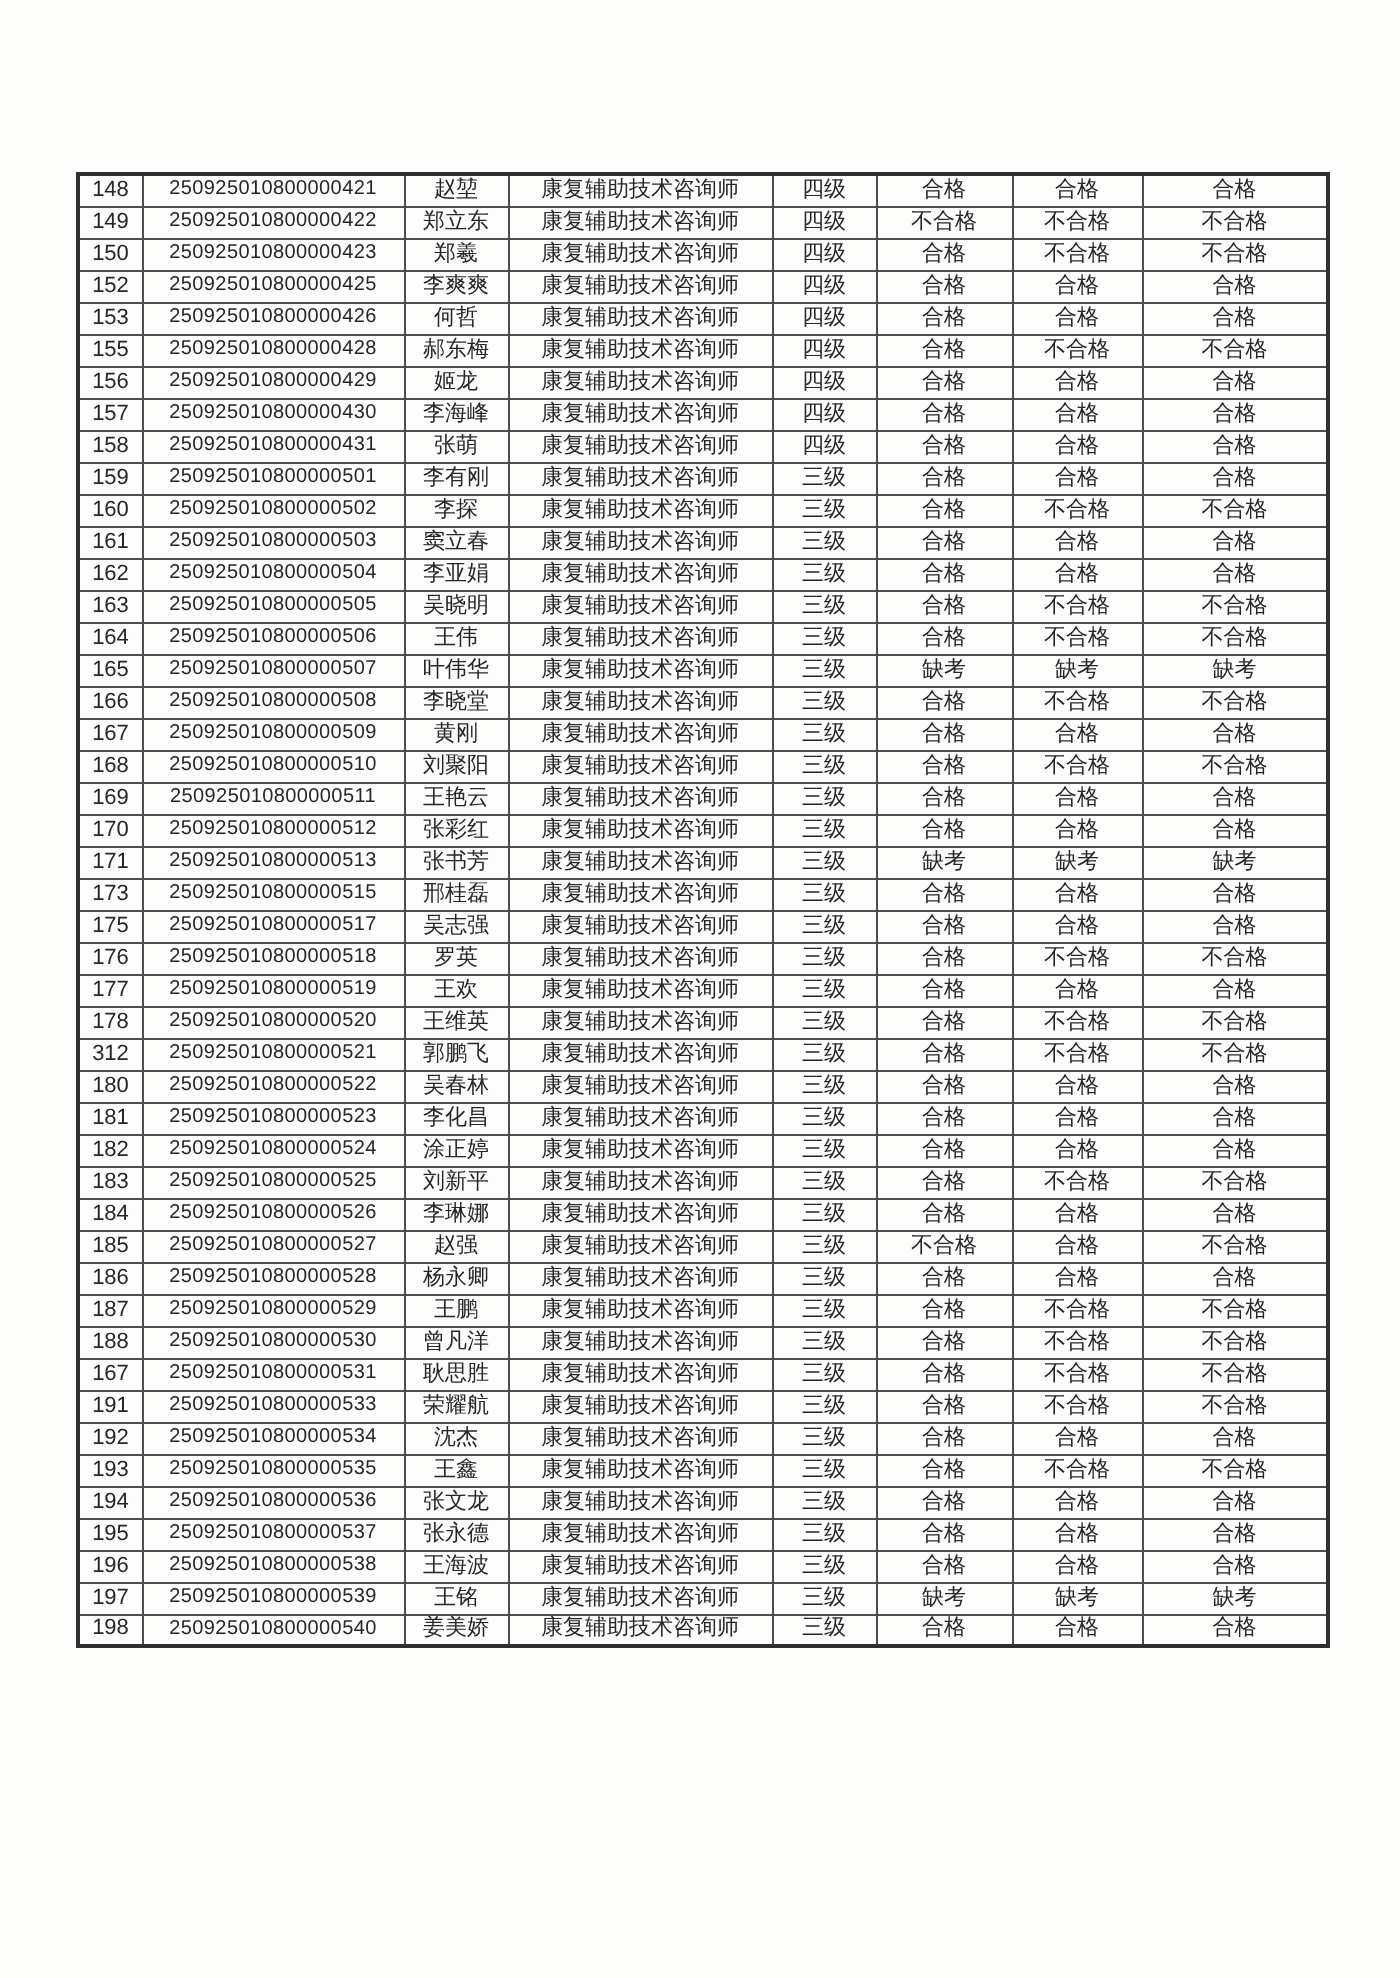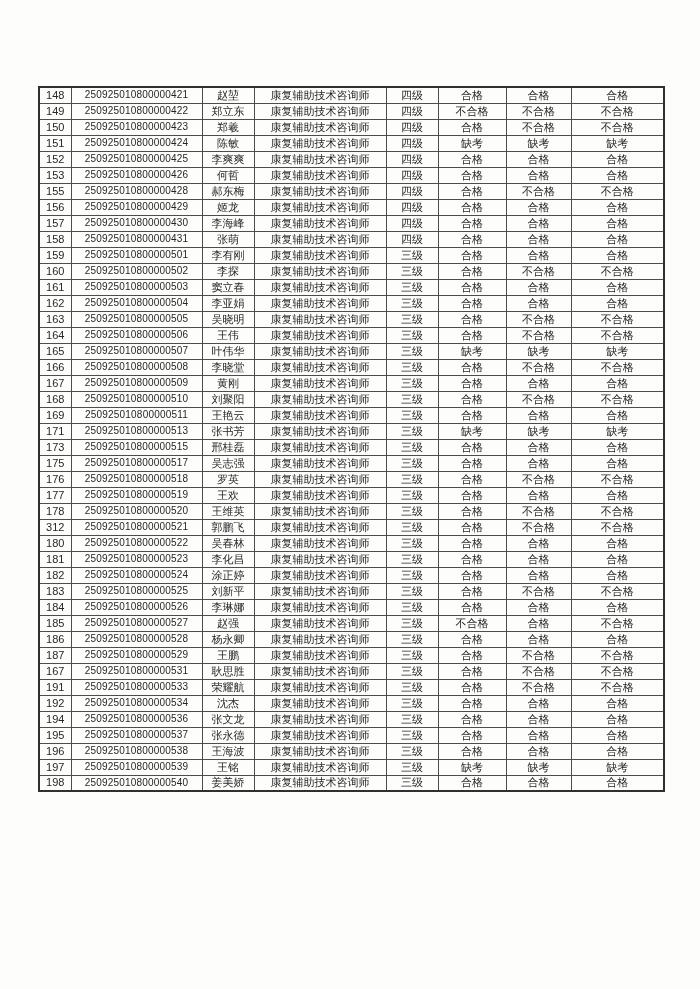--- a/index.html
+++ b/index.html
@@ -88,210 +88,210 @@
           <td class="cell-index">150</td>
           <td class="cell-admission-number">250925010800000423</td>
           <td class="cell-name">郑羲</td>
           <td class="cell-occupation">康复辅助技术咨询师</td>
           <td class="cell-level">四级</td>
           <td class="cell-result-1">合格</td>
           <td class="cell-result-2">不合格</td>
           <td class="cell-result-3">不合格</td>
         </tr>
         <tr>
-          <td class="cell-index">151</td>
-          <td class="cell-admission-number">250925010800000424</td>
-          <td class="cell-name">陈敏</td>
-          <td class="cell-occupation">康复辅助技术咨询师</td>
-          <td class="cell-level">四级</td>
+          <td class="cell-index">152</td>
+          <td class="cell-admission-number">250925010800000425</td>
+          <td class="cell-name">李爽爽</td>
+          <td class="cell-occupation">康复辅助技术咨询师</td>
+          <td class="cell-level">四级</td>
+          <td class="cell-result-1">合格</td>
+          <td class="cell-result-2">合格</td>
+          <td class="cell-result-3">合格</td>
+        </tr>
+        <tr>
+          <td class="cell-index">153</td>
+          <td class="cell-admission-number">250925010800000426</td>
+          <td class="cell-name">何哲</td>
+          <td class="cell-occupation">康复辅助技术咨询师</td>
+          <td class="cell-level">四级</td>
+          <td class="cell-result-1">合格</td>
+          <td class="cell-result-2">合格</td>
+          <td class="cell-result-3">合格</td>
+        </tr>
+        <tr>
+          <td class="cell-index">155</td>
+          <td class="cell-admission-number">250925010800000428</td>
+          <td class="cell-name">郝东梅</td>
+          <td class="cell-occupation">康复辅助技术咨询师</td>
+          <td class="cell-level">四级</td>
+          <td class="cell-result-1">合格</td>
+          <td class="cell-result-2">不合格</td>
+          <td class="cell-result-3">不合格</td>
+        </tr>
+        <tr>
+          <td class="cell-index">156</td>
+          <td class="cell-admission-number">250925010800000429</td>
+          <td class="cell-name">姬龙</td>
+          <td class="cell-occupation">康复辅助技术咨询师</td>
+          <td class="cell-level">四级</td>
+          <td class="cell-result-1">合格</td>
+          <td class="cell-result-2">合格</td>
+          <td class="cell-result-3">合格</td>
+        </tr>
+        <tr>
+          <td class="cell-index">157</td>
+          <td class="cell-admission-number">250925010800000430</td>
+          <td class="cell-name">李海峰</td>
+          <td class="cell-occupation">康复辅助技术咨询师</td>
+          <td class="cell-level">四级</td>
+          <td class="cell-result-1">合格</td>
+          <td class="cell-result-2">合格</td>
+          <td class="cell-result-3">合格</td>
+        </tr>
+        <tr>
+          <td class="cell-index">158</td>
+          <td class="cell-admission-number">250925010800000431</td>
+          <td class="cell-name">张萌</td>
+          <td class="cell-occupation">康复辅助技术咨询师</td>
+          <td class="cell-level">四级</td>
+          <td class="cell-result-1">合格</td>
+          <td class="cell-result-2">合格</td>
+          <td class="cell-result-3">合格</td>
+        </tr>
+        <tr>
+          <td class="cell-index">159</td>
+          <td class="cell-admission-number">250925010800000501</td>
+          <td class="cell-name">李有刚</td>
+          <td class="cell-occupation">康复辅助技术咨询师</td>
+          <td class="cell-level">三级</td>
+          <td class="cell-result-1">合格</td>
+          <td class="cell-result-2">合格</td>
+          <td class="cell-result-3">合格</td>
+        </tr>
+        <tr>
+          <td class="cell-index">160</td>
+          <td class="cell-admission-number">250925010800000502</td>
+          <td class="cell-name">李探</td>
+          <td class="cell-occupation">康复辅助技术咨询师</td>
+          <td class="cell-level">三级</td>
+          <td class="cell-result-1">合格</td>
+          <td class="cell-result-2">不合格</td>
+          <td class="cell-result-3">不合格</td>
+        </tr>
+        <tr>
+          <td class="cell-index">161</td>
+          <td class="cell-admission-number">250925010800000503</td>
+          <td class="cell-name">窦立春</td>
+          <td class="cell-occupation">康复辅助技术咨询师</td>
+          <td class="cell-level">三级</td>
+          <td class="cell-result-1">合格</td>
+          <td class="cell-result-2">合格</td>
+          <td class="cell-result-3">合格</td>
+        </tr>
+        <tr>
+          <td class="cell-index">162</td>
+          <td class="cell-admission-number">250925010800000504</td>
+          <td class="cell-name">李亚娟</td>
+          <td class="cell-occupation">康复辅助技术咨询师</td>
+          <td class="cell-level">三级</td>
+          <td class="cell-result-1">合格</td>
+          <td class="cell-result-2">合格</td>
+          <td class="cell-result-3">合格</td>
+        </tr>
+        <tr>
+          <td class="cell-index">163</td>
+          <td class="cell-admission-number">250925010800000505</td>
+          <td class="cell-name">吴晓明</td>
+          <td class="cell-occupation">康复辅助技术咨询师</td>
+          <td class="cell-level">三级</td>
+          <td class="cell-result-1">合格</td>
+          <td class="cell-result-2">不合格</td>
+          <td class="cell-result-3">不合格</td>
+        </tr>
+        <tr>
+          <td class="cell-index">164</td>
+          <td class="cell-admission-number">250925010800000506</td>
+          <td class="cell-name">王伟</td>
+          <td class="cell-occupation">康复辅助技术咨询师</td>
+          <td class="cell-level">三级</td>
+          <td class="cell-result-1">合格</td>
+          <td class="cell-result-2">不合格</td>
+          <td class="cell-result-3">不合格</td>
+        </tr>
+        <tr>
+          <td class="cell-index">165</td>
+          <td class="cell-admission-number">250925010800000507</td>
+          <td class="cell-name">叶伟华</td>
+          <td class="cell-occupation">康复辅助技术咨询师</td>
+          <td class="cell-level">三级</td>
           <td class="cell-result-1">缺考</td>
           <td class="cell-result-2">缺考</td>
           <td class="cell-result-3">缺考</td>
         </tr>
         <tr>
-          <td class="cell-index">152</td>
-          <td class="cell-admission-number">250925010800000425</td>
-          <td class="cell-name">李爽爽</td>
-          <td class="cell-occupation">康复辅助技术咨询师</td>
-          <td class="cell-level">四级</td>
-          <td class="cell-result-1">合格</td>
-          <td class="cell-result-2">合格</td>
-          <td class="cell-result-3">合格</td>
-        </tr>
-        <tr>
-          <td class="cell-index">153</td>
-          <td class="cell-admission-number">250925010800000426</td>
-          <td class="cell-name">何哲</td>
-          <td class="cell-occupation">康复辅助技术咨询师</td>
-          <td class="cell-level">四级</td>
-          <td class="cell-result-1">合格</td>
-          <td class="cell-result-2">合格</td>
-          <td class="cell-result-3">合格</td>
-        </tr>
-        <tr>
-          <td class="cell-index">155</td>
-          <td class="cell-admission-number">250925010800000428</td>
-          <td class="cell-name">郝东梅</td>
-          <td class="cell-occupation">康复辅助技术咨询师</td>
-          <td class="cell-level">四级</td>
-          <td class="cell-result-1">合格</td>
-          <td class="cell-result-2">不合格</td>
-          <td class="cell-result-3">不合格</td>
-        </tr>
-        <tr>
-          <td class="cell-index">156</td>
-          <td class="cell-admission-number">250925010800000429</td>
-          <td class="cell-name">姬龙</td>
-          <td class="cell-occupation">康复辅助技术咨询师</td>
-          <td class="cell-level">四级</td>
-          <td class="cell-result-1">合格</td>
-          <td class="cell-result-2">合格</td>
-          <td class="cell-result-3">合格</td>
-        </tr>
-        <tr>
-          <td class="cell-index">157</td>
-          <td class="cell-admission-number">250925010800000430</td>
-          <td class="cell-name">李海峰</td>
-          <td class="cell-occupation">康复辅助技术咨询师</td>
-          <td class="cell-level">四级</td>
-          <td class="cell-result-1">合格</td>
-          <td class="cell-result-2">合格</td>
-          <td class="cell-result-3">合格</td>
-        </tr>
-        <tr>
-          <td class="cell-index">158</td>
-          <td class="cell-admission-number">250925010800000431</td>
-          <td class="cell-name">张萌</td>
-          <td class="cell-occupation">康复辅助技术咨询师</td>
-          <td class="cell-level">四级</td>
-          <td class="cell-result-1">合格</td>
-          <td class="cell-result-2">合格</td>
-          <td class="cell-result-3">合格</td>
-        </tr>
-        <tr>
-          <td class="cell-index">159</td>
-          <td class="cell-admission-number">250925010800000501</td>
-          <td class="cell-name">李有刚</td>
-          <td class="cell-occupation">康复辅助技术咨询师</td>
-          <td class="cell-level">三级</td>
-          <td class="cell-result-1">合格</td>
-          <td class="cell-result-2">合格</td>
-          <td class="cell-result-3">合格</td>
-        </tr>
-        <tr>
-          <td class="cell-index">160</td>
-          <td class="cell-admission-number">250925010800000502</td>
-          <td class="cell-name">李探</td>
-          <td class="cell-occupation">康复辅助技术咨询师</td>
-          <td class="cell-level">三级</td>
-          <td class="cell-result-1">合格</td>
-          <td class="cell-result-2">不合格</td>
-          <td class="cell-result-3">不合格</td>
-        </tr>
-        <tr>
-          <td class="cell-index">161</td>
-          <td class="cell-admission-number">250925010800000503</td>
-          <td class="cell-name">窦立春</td>
-          <td class="cell-occupation">康复辅助技术咨询师</td>
-          <td class="cell-level">三级</td>
-          <td class="cell-result-1">合格</td>
-          <td class="cell-result-2">合格</td>
-          <td class="cell-result-3">合格</td>
-        </tr>
-        <tr>
-          <td class="cell-index">162</td>
-          <td class="cell-admission-number">250925010800000504</td>
-          <td class="cell-name">李亚娟</td>
-          <td class="cell-occupation">康复辅助技术咨询师</td>
-          <td class="cell-level">三级</td>
-          <td class="cell-result-1">合格</td>
-          <td class="cell-result-2">合格</td>
-          <td class="cell-result-3">合格</td>
-        </tr>
-        <tr>
-          <td class="cell-index">163</td>
-          <td class="cell-admission-number">250925010800000505</td>
-          <td class="cell-name">吴晓明</td>
-          <td class="cell-occupation">康复辅助技术咨询师</td>
-          <td class="cell-level">三级</td>
-          <td class="cell-result-1">合格</td>
-          <td class="cell-result-2">不合格</td>
-          <td class="cell-result-3">不合格</td>
-        </tr>
-        <tr>
-          <td class="cell-index">164</td>
-          <td class="cell-admission-number">250925010800000506</td>
-          <td class="cell-name">王伟</td>
-          <td class="cell-occupation">康复辅助技术咨询师</td>
-          <td class="cell-level">三级</td>
-          <td class="cell-result-1">合格</td>
-          <td class="cell-result-2">不合格</td>
-          <td class="cell-result-3">不合格</td>
-        </tr>
-        <tr>
-          <td class="cell-index">165</td>
-          <td class="cell-admission-number">250925010800000507</td>
-          <td class="cell-name">叶伟华</td>
+          <td class="cell-index">166</td>
+          <td class="cell-admission-number">250925010800000508</td>
+          <td class="cell-name">李晓堂</td>
+          <td class="cell-occupation">康复辅助技术咨询师</td>
+          <td class="cell-level">三级</td>
+          <td class="cell-result-1">合格</td>
+          <td class="cell-result-2">不合格</td>
+          <td class="cell-result-3">不合格</td>
+        </tr>
+        <tr>
+          <td class="cell-index">167</td>
+          <td class="cell-admission-number">250925010800000509</td>
+          <td class="cell-name">黄刚</td>
+          <td class="cell-occupation">康复辅助技术咨询师</td>
+          <td class="cell-level">三级</td>
+          <td class="cell-result-1">合格</td>
+          <td class="cell-result-2">合格</td>
+          <td class="cell-result-3">合格</td>
+        </tr>
+        <tr>
+          <td class="cell-index">168</td>
+          <td class="cell-admission-number">250925010800000510</td>
+          <td class="cell-name">刘聚阳</td>
+          <td class="cell-occupation">康复辅助技术咨询师</td>
+          <td class="cell-level">三级</td>
+          <td class="cell-result-1">合格</td>
+          <td class="cell-result-2">不合格</td>
+          <td class="cell-result-3">不合格</td>
+        </tr>
+        <tr>
+          <td class="cell-index">169</td>
+          <td class="cell-admission-number">250925010800000511</td>
+          <td class="cell-name">王艳云</td>
+          <td class="cell-occupation">康复辅助技术咨询师</td>
+          <td class="cell-level">三级</td>
+          <td class="cell-result-1">合格</td>
+          <td class="cell-result-2">合格</td>
+          <td class="cell-result-3">合格</td>
+        </tr>
+        <tr>
+          <td class="cell-index">170</td>
+          <td class="cell-admission-number">250925010800000512</td>
+          <td class="cell-name">张彩红</td>
+          <td class="cell-occupation">康复辅助技术咨询师</td>
+          <td class="cell-level">三级</td>
+          <td class="cell-result-1">合格</td>
+          <td class="cell-result-2">合格</td>
+          <td class="cell-result-3">合格</td>
+        </tr>
+        <tr>
+          <td class="cell-index">171</td>
+          <td class="cell-admission-number">250925010800000513</td>
+          <td class="cell-name">张书芳</td>
           <td class="cell-occupation">康复辅助技术咨询师</td>
           <td class="cell-level">三级</td>
           <td class="cell-result-1">缺考</td>
           <td class="cell-result-2">缺考</td>
           <td class="cell-result-3">缺考</td>
         </tr>
         <tr>
-          <td class="cell-index">166</td>
-          <td class="cell-admission-number">250925010800000508</td>
-          <td class="cell-name">李晓堂</td>
-          <td class="cell-occupation">康复辅助技术咨询师</td>
-          <td class="cell-level">三级</td>
-          <td class="cell-result-1">合格</td>
-          <td class="cell-result-2">不合格</td>
-          <td class="cell-result-3">不合格</td>
-        </tr>
-        <tr>
-          <td class="cell-index">167</td>
-          <td class="cell-admission-number">250925010800000509</td>
-          <td class="cell-name">黄刚</td>
-          <td class="cell-occupation">康复辅助技术咨询师</td>
-          <td class="cell-level">三级</td>
-          <td class="cell-result-1">合格</td>
-          <td class="cell-result-2">合格</td>
-          <td class="cell-result-3">合格</td>
-        </tr>
-        <tr>
-          <td class="cell-index">168</td>
-          <td class="cell-admission-number">250925010800000510</td>
-          <td class="cell-name">刘聚阳</td>
-          <td class="cell-occupation">康复辅助技术咨询师</td>
-          <td class="cell-level">三级</td>
-          <td class="cell-result-1">合格</td>
-          <td class="cell-result-2">不合格</td>
-          <td class="cell-result-3">不合格</td>
-        </tr>
-        <tr>
-          <td class="cell-index">169</td>
-          <td class="cell-admission-number">250925010800000511</td>
-          <td class="cell-name">王艳云</td>
-          <td class="cell-occupation">康复辅助技术咨询师</td>
-          <td class="cell-level">三级</td>
-          <td class="cell-result-1">合格</td>
-          <td class="cell-result-2">合格</td>
-          <td class="cell-result-3">合格</td>
-        </tr>
-        <tr>
-          <td class="cell-index">171</td>
-          <td class="cell-admission-number">250925010800000513</td>
-          <td class="cell-name">张书芳</td>
-          <td class="cell-occupation">康复辅助技术咨询师</td>
-          <td class="cell-level">三级</td>
-          <td class="cell-result-1">缺考</td>
-          <td class="cell-result-2">缺考</td>
-          <td class="cell-result-3">缺考</td>
-        </tr>
-        <tr>
           <td class="cell-index">173</td>
           <td class="cell-admission-number">250925010800000515</td>
           <td class="cell-name">邢桂磊</td>
           <td class="cell-occupation">康复辅助技术咨询师</td>
           <td class="cell-level">三级</td>
           <td class="cell-result-1">合格</td>
           <td class="cell-result-2">合格</td>
           <td class="cell-result-3">合格</td>
         </tr>
         <tr>
@@ -418,20 +418,30 @@
           <td class="cell-index">187</td>
           <td class="cell-admission-number">250925010800000529</td>
           <td class="cell-name">王鹏</td>
           <td class="cell-occupation">康复辅助技术咨询师</td>
           <td class="cell-level">三级</td>
           <td class="cell-result-1">合格</td>
           <td class="cell-result-2">不合格</td>
           <td class="cell-result-3">不合格</td>
         </tr>
         <tr>
+          <td class="cell-index">188</td>
+          <td class="cell-admission-number">250925010800000530</td>
+          <td class="cell-name">曾凡洋</td>
+          <td class="cell-occupation">康复辅助技术咨询师</td>
+          <td class="cell-level">三级</td>
+          <td class="cell-result-1">合格</td>
+          <td class="cell-result-2">不合格</td>
+          <td class="cell-result-3">不合格</td>
+        </tr>
+        <tr>
           <td class="cell-index">167</td>
           <td class="cell-admission-number">250925010800000531</td>
           <td class="cell-name">耿思胜</td>
           <td class="cell-occupation">康复辅助技术咨询师</td>
           <td class="cell-level">三级</td>
           <td class="cell-result-1">合格</td>
           <td class="cell-result-2">不合格</td>
           <td class="cell-result-3">不合格</td>
         </tr>
         <tr>
@@ -446,20 +456,30 @@
         </tr>
         <tr>
           <td class="cell-index">192</td>
           <td class="cell-admission-number">250925010800000534</td>
           <td class="cell-name">沈杰</td>
           <td class="cell-occupation">康复辅助技术咨询师</td>
           <td class="cell-level">三级</td>
           <td class="cell-result-1">合格</td>
           <td class="cell-result-2">合格</td>
           <td class="cell-result-3">合格</td>
+        </tr>
+        <tr>
+          <td class="cell-index">193</td>
+          <td class="cell-admission-number">250925010800000535</td>
+          <td class="cell-name">王鑫</td>
+          <td class="cell-occupation">康复辅助技术咨询师</td>
+          <td class="cell-level">三级</td>
+          <td class="cell-result-1">合格</td>
+          <td class="cell-result-2">不合格</td>
+          <td class="cell-result-3">不合格</td>
         </tr>
         <tr>
           <td class="cell-index">194</td>
           <td class="cell-admission-number">250925010800000536</td>
           <td class="cell-name">张文龙</td>
           <td class="cell-occupation">康复辅助技术咨询师</td>
           <td class="cell-level">三级</td>
           <td class="cell-result-1">合格</td>
           <td class="cell-result-2">合格</td>
           <td class="cell-result-3">合格</td>

